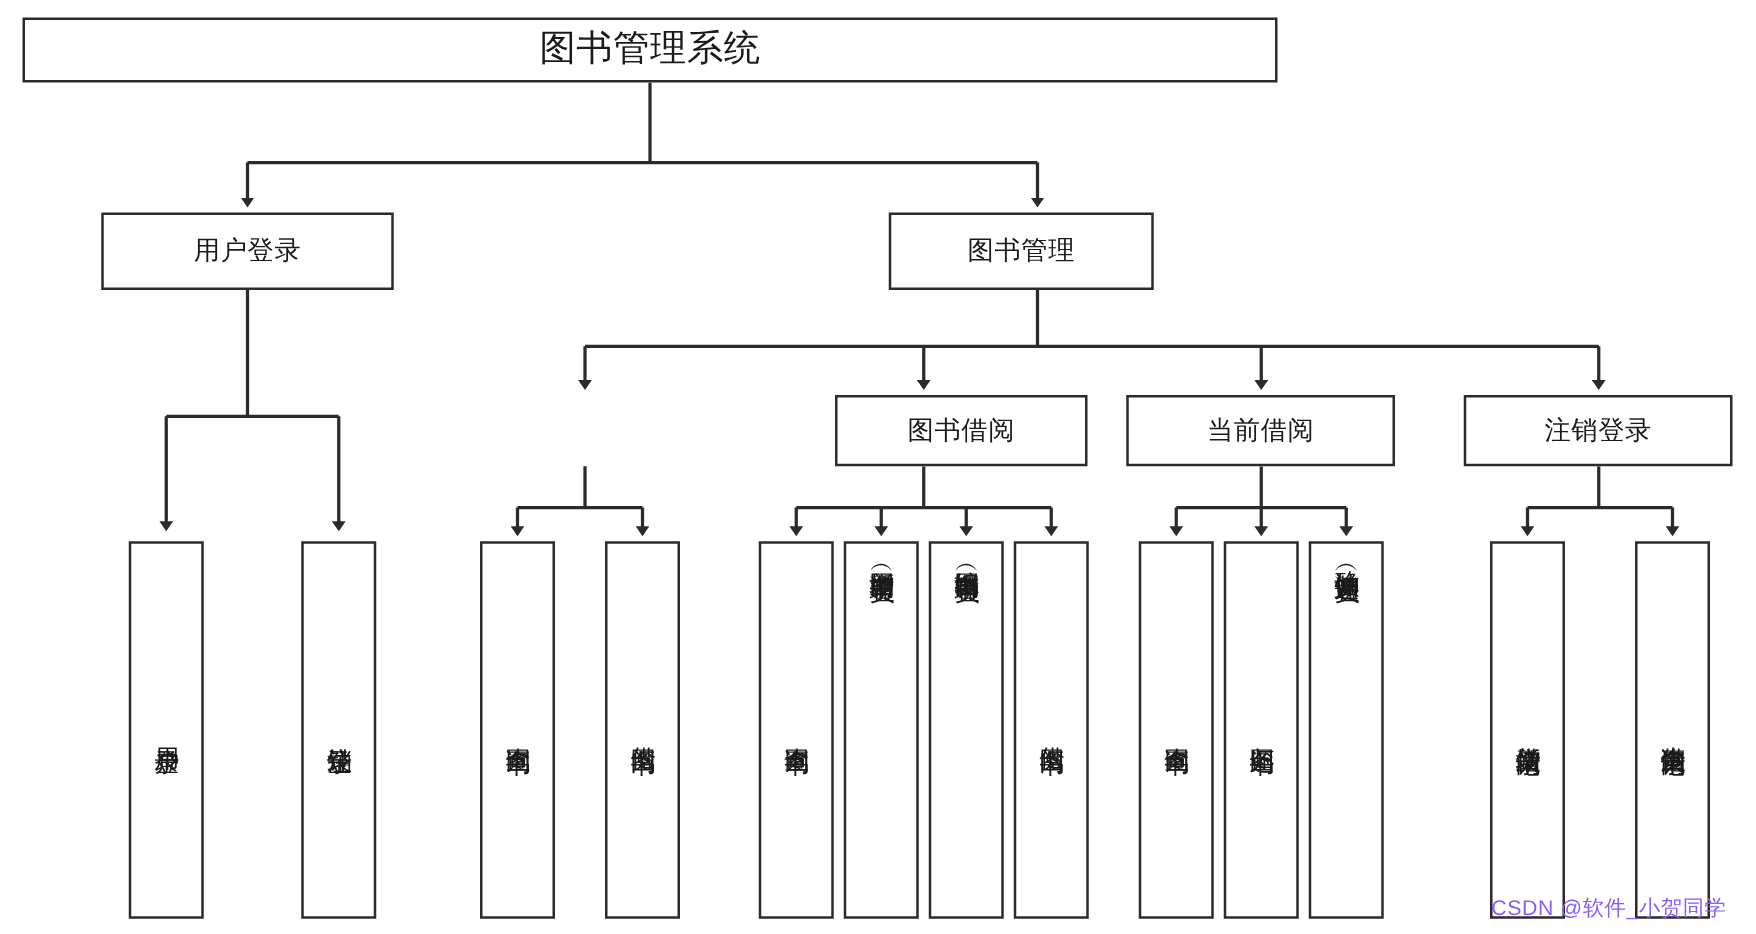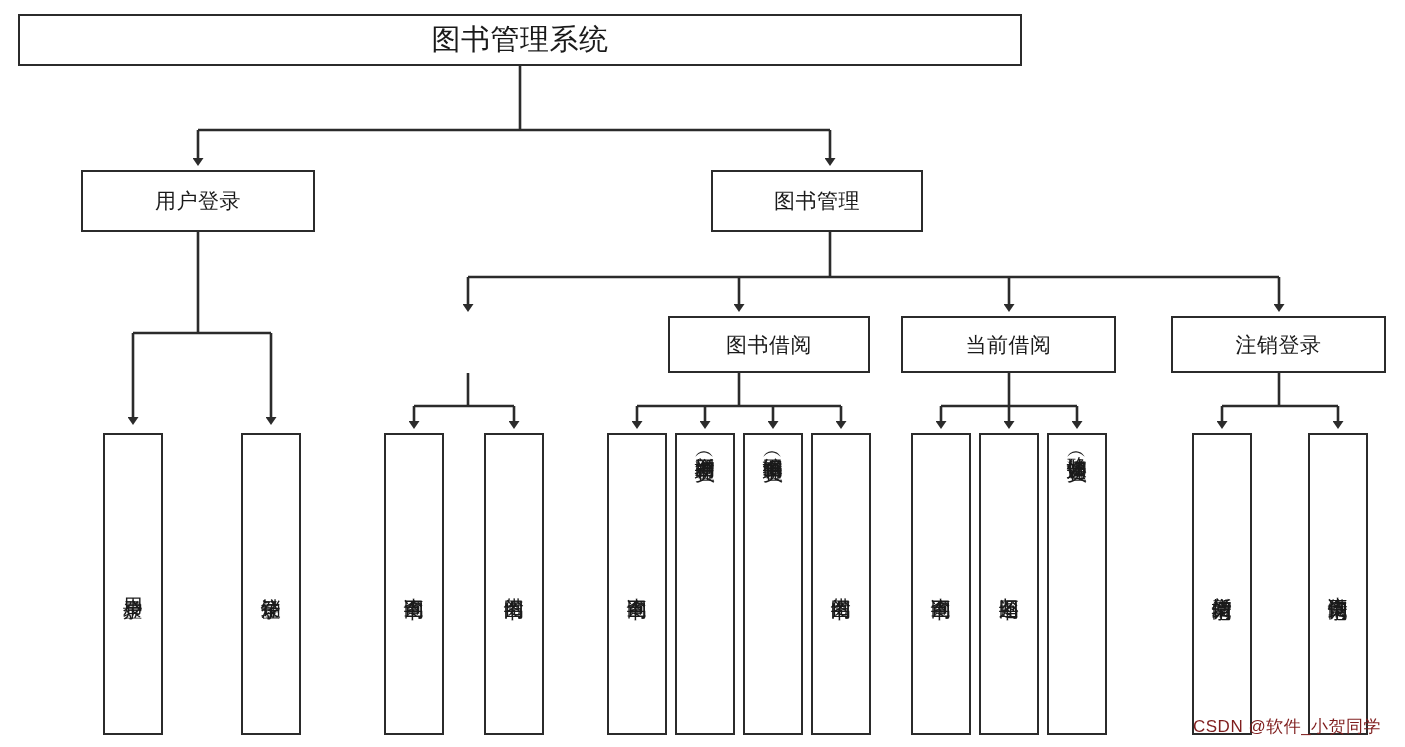--- a/index.html
+++ b/index.html
@@ -62,21 +62,21 @@
     white-space: nowrap;
     text-align: center;
   }
   .node.vertical.centered {
     align-items: center;
     padding-top: 0;
   }
   .watermark {
     position: absolute;
     font-size: 17px;
-    color: #7f1d1d;
+    color: #8b5cf6;
     white-space: nowrap;
     letter-spacing: 0.5px;
   }
 </style>
 </head>
 <body>
 
 <div id="canvas">
 
   <svg class="wires" viewBox="0 0 1405 747" xmlns="http://www.w3.org/2000/svg">

